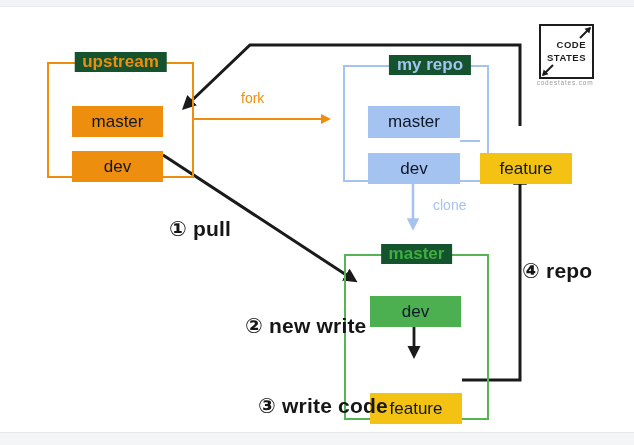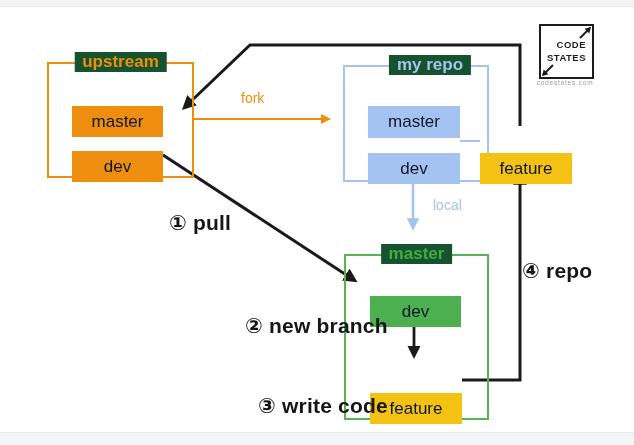--- a/index.html
+++ b/index.html
@@ -106,27 +106,27 @@
   <div class="node n-blue" style="left:368px;top:79px;width:92px;height:32px;">master</div>
   <div class="node n-blue" style="left:368px;top:126px;width:92px;height:31px;">dev</div>
   <div class="node n-yellow" style="left:480px;top:126px;width:92px;height:31px;">feature</div>
 
   <div class="group g-local" style="left:344px;top:254px;width:141px;height:162px;">
     <div class="group-label">master</div>
   </div>
   <div class="node n-green" style="left:370px;top:269px;width:91px;height:31px;">dev</div>
   <div class="node n-yellow" style="left:370px;top:366px;width:92px;height:31px;">feature</div>
 
-  <div class="step" style="left:169px;top:211px;">① pull</div>
-  <div class="step" style="left:245px;top:314px;">② new branch</div>
+  <div class="step" style="left:169px;top:217px;">① pull</div>
+  <div class="step" style="left:245px;top:314px;">② new write</div>
   <div class="step" style="left:218px;top:394px;margin-left:40px;">③ write code</div>
   <div class="step" style="left:522px;top:259px;">④ repo</div>
 
   <div class="action a-fork" style="left:241px;top:90px;">fork</div>
-  <div class="action a-clone" style="left:433px;top:197px;">local</div>
+  <div class="action a-clone" style="left:433px;top:197px;">clone</div>
 
   <div class="logo">
     <div class="logo-text">
       <div>CODE</div>
       <div>STATES</div>
     </div>
     <svg class="logo-arrows" width="63" height="63" viewBox="0 0 63 63">
       <line x1="45" y1="18" x2="55" y2="8" stroke="#1c1c1c" stroke-width="2"></line>
       <path d="M56,7 L49.5,8.7 L54.3,13.5 z" fill="#1c1c1c"></path>
       <line x1="18" y1="45" x2="8" y2="55" stroke="#1c1c1c" stroke-width="2"></line>

